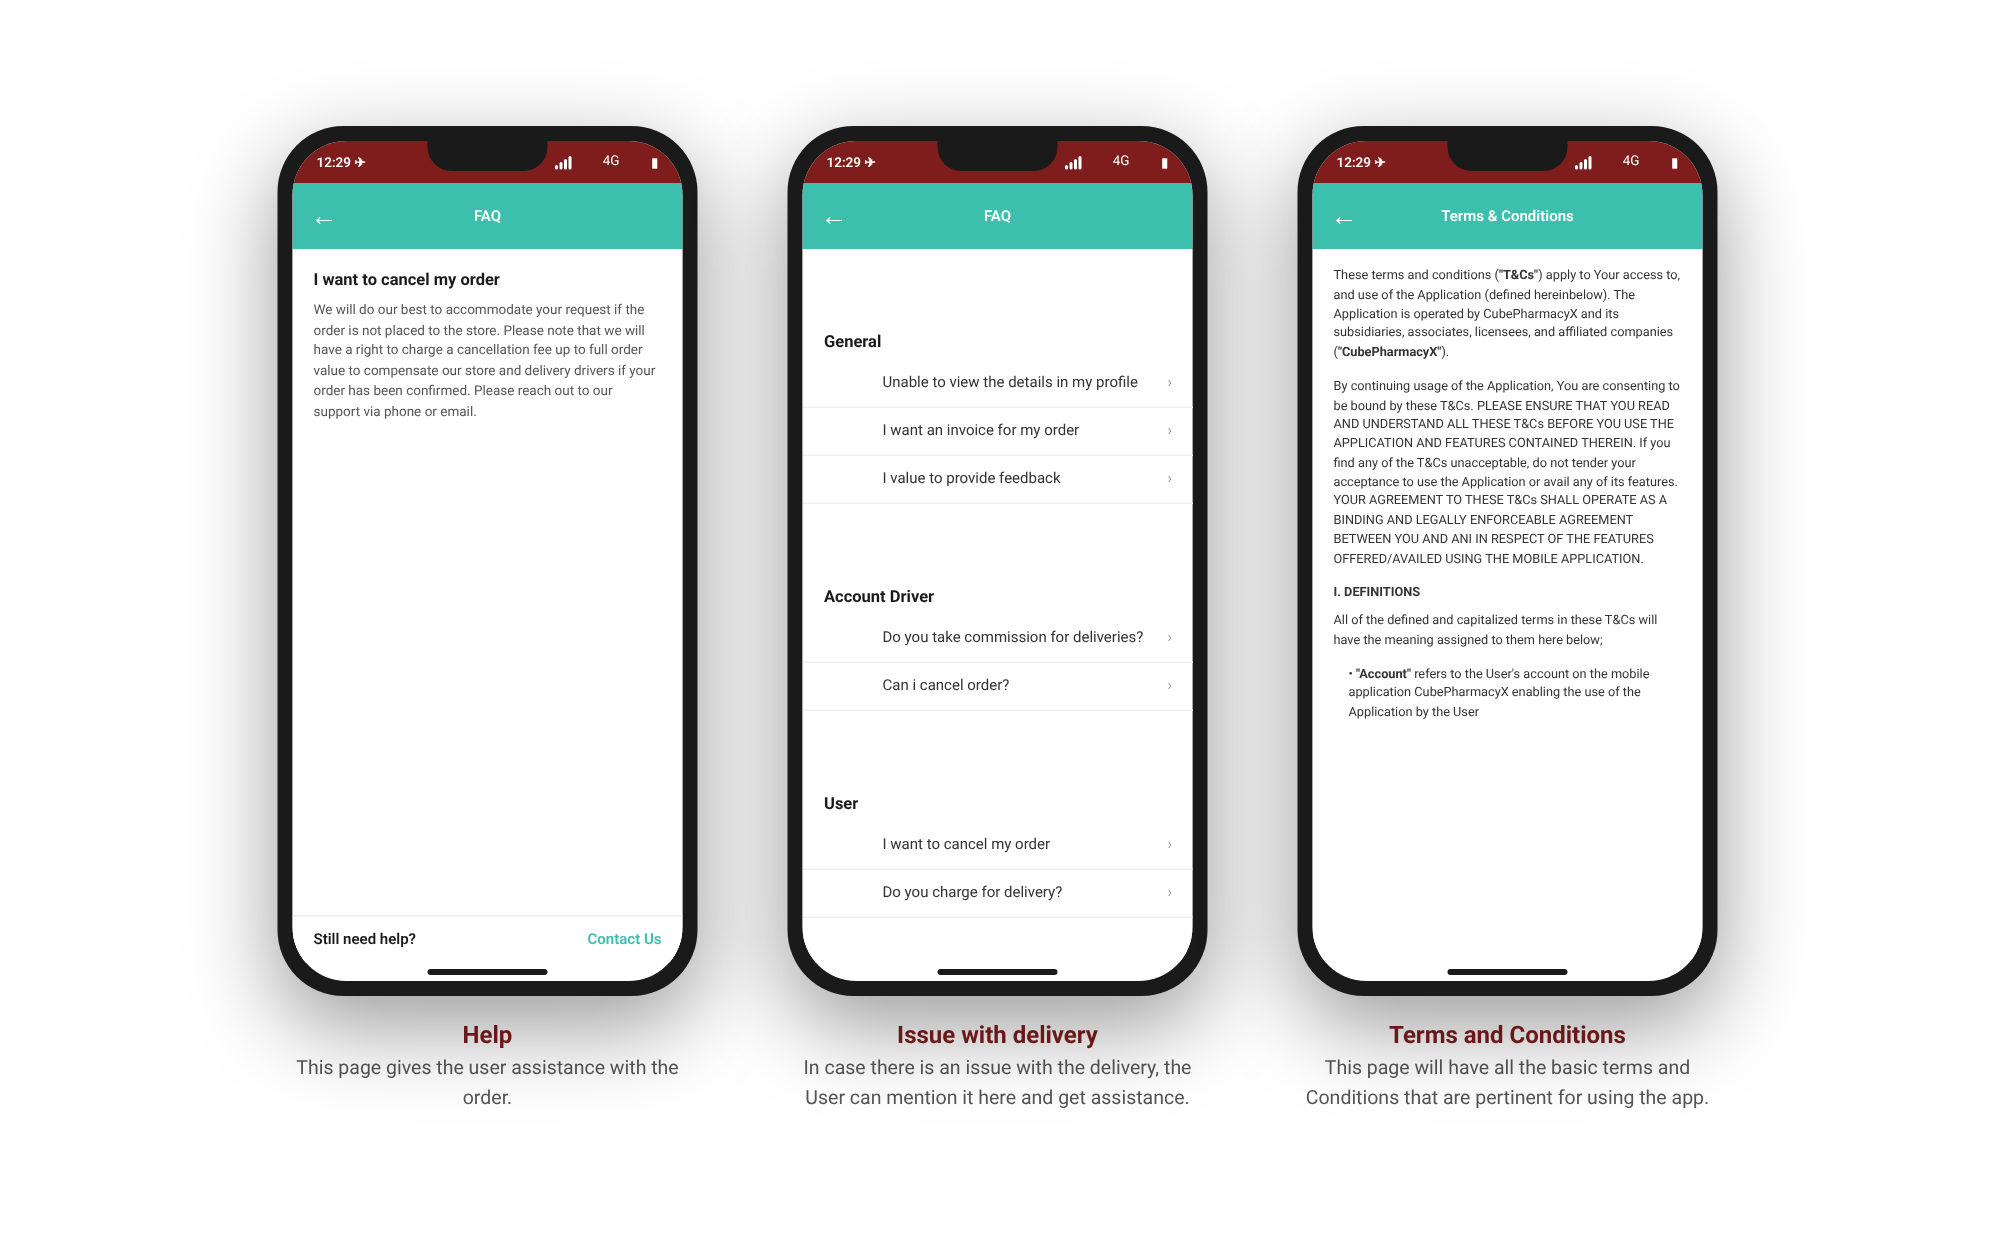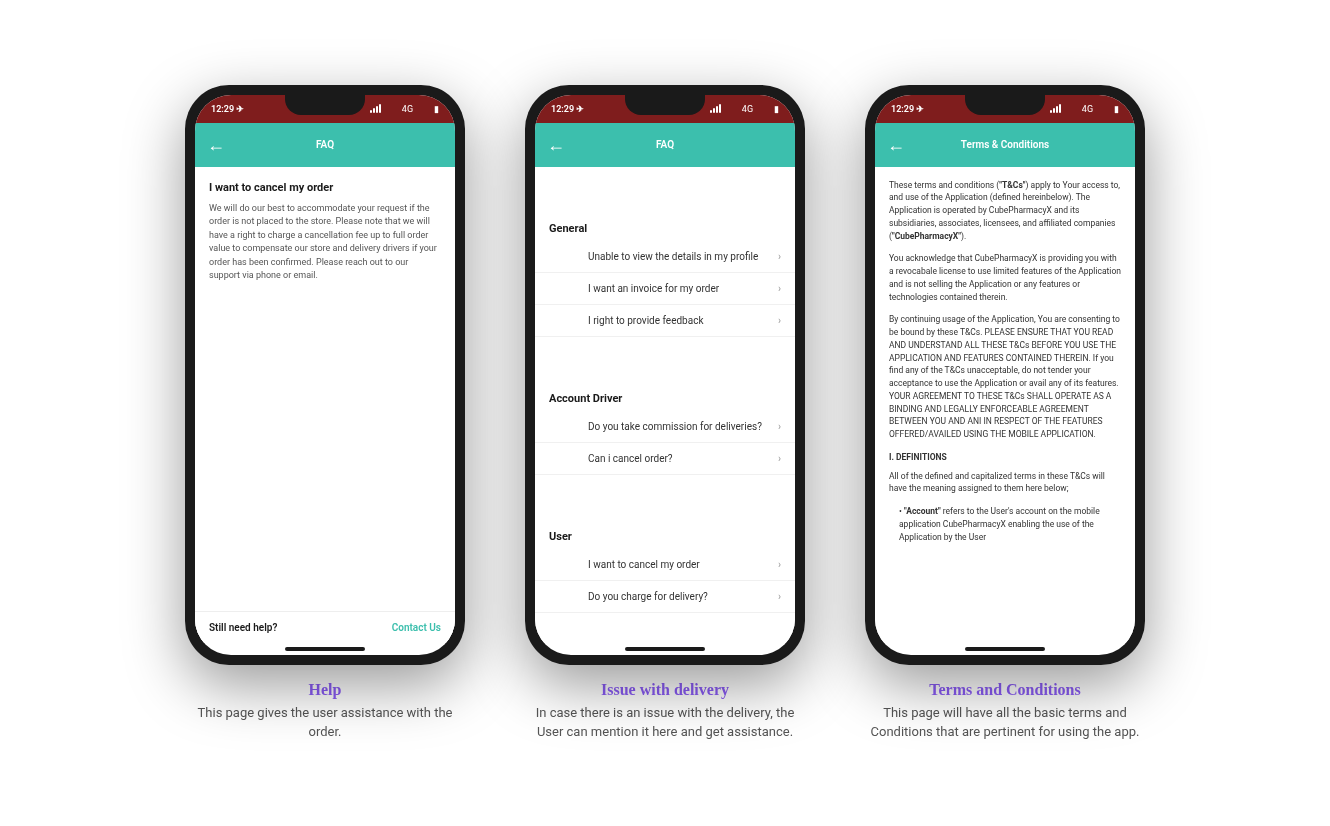--- a/index.html
+++ b/index.html
@@ -113,23 +113,22 @@
       flex: 1;
       overflow: hidden;
       background: #fff;
     }
     .section-caption {
       text-align: center;
     }
     .section-title {
       font-size: 16px;
       font-weight: 700;
-      color: #8b5cf6;
+      color: #7f1d1d;
       margin-bottom: 4px;
-      font-family: Liberation Serif, serif;
     }
     .section-desc {
       font-size: 13px;
       color: #555;
       line-height: 1.5;
       max-width: 280px;
     }
 
     
     .faq-detail {
@@ -313,21 +312,21 @@
             <div class="faq-category">General</div>
             <div class="faq-item">
               <span class="faq-item-text">Unable to view the details in my profile</span>
               <span class="faq-chevron">›</span>
             </div>
             <div class="faq-item">
               <span class="faq-item-text">I want an invoice for my order</span>
               <span class="faq-chevron">›</span>
             </div>
             <div class="faq-item">
-              <span class="faq-item-text">I right to provide feedback</span>
+              <span class="faq-item-text">I value to provide feedback</span>
               <span class="faq-chevron">›</span>
             </div>
 
             <div class="faq-category">Account Driver</div>
             <div class="faq-item">
               <span class="faq-item-text">Do you take commission for deliveries?</span>
               <span class="faq-chevron">›</span>
             </div>
             <div class="faq-item">
               <span class="faq-item-text">Can i cancel order?</span>
@@ -387,23 +386,20 @@
           <span class="header-back">←</span>
           <span class="header-title">Terms &amp; Conditions</span>
         </div>
 
         <div class="phone-content">
           <div class="terms-content">
             <div class="terms-para">
               These terms and conditions (<span class="terms-bold">"T&amp;Cs"</span>) apply to Your access to, and use of the Application (defined hereinbelow). The Application is operated by CubePharmacyX and its subsidiaries, associates, licensees, and affiliated companies (<span class="terms-bold">"CubePharmacyX"</span>).
             </div>
             <div class="terms-para">
-              You acknowledge that CubePharmacyX is providing you with a revocabale license to use limited features of the Application and is not selling the Application or any features or technologies contained therein.
-            </div>
-            <div class="terms-para">
               By continuing usage of the Application, You are consenting to be bound by these T&amp;Cs. PLEASE ENSURE THAT YOU READ AND UNDERSTAND ALL THESE T&amp;Cs BEFORE YOU USE THE APPLICATION AND FEATURES CONTAINED THEREIN. If you find any of the T&amp;Cs unacceptable, do not tender your acceptance to use the Application or avail any of its features. YOUR AGREEMENT TO THESE T&amp;Cs SHALL OPERATE AS A BINDING AND LEGALLY ENFORCEABLE AGREEMENT BETWEEN YOU AND ANI IN RESPECT OF THE FEATURES OFFERED/AVAILED USING THE MOBILE APPLICATION.
             </div>
             <div class="terms-section-title">I. DEFINITIONS</div>
             <div class="terms-para">
               All of the defined and capitalized terms in these T&amp;Cs will have the meaning assigned to them here below;
             </div>
             <div class="terms-bullet">
               • <span class="terms-bold">"Account"</span> refers to the User's account on the mobile application CubePharmacyX enabling the use of the Application by the User
             </div>
           </div>

